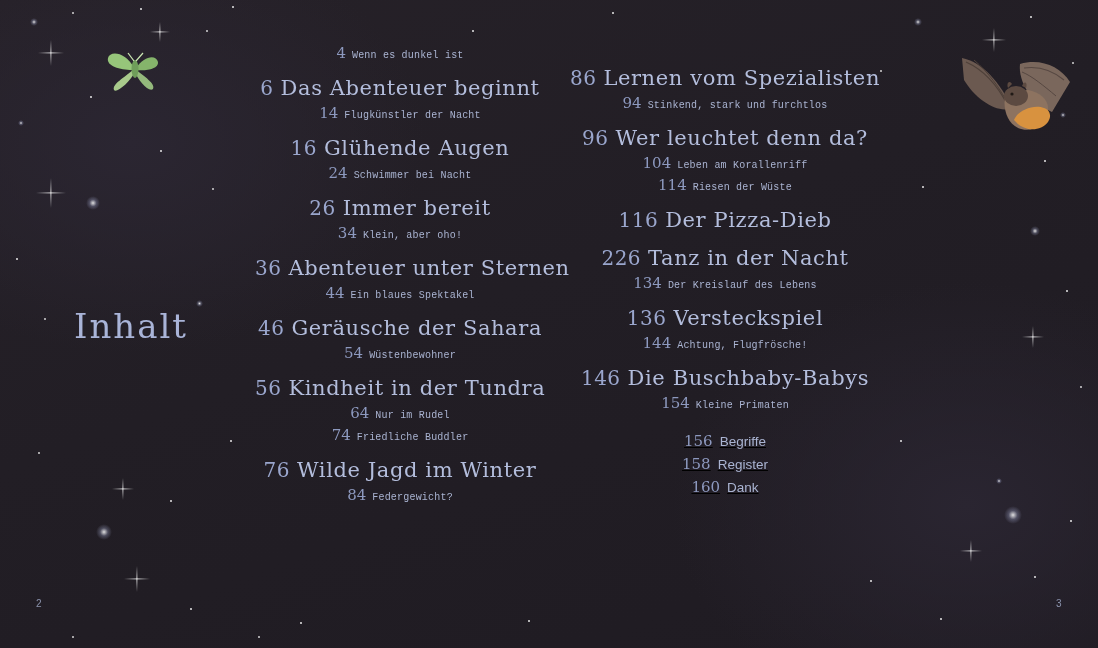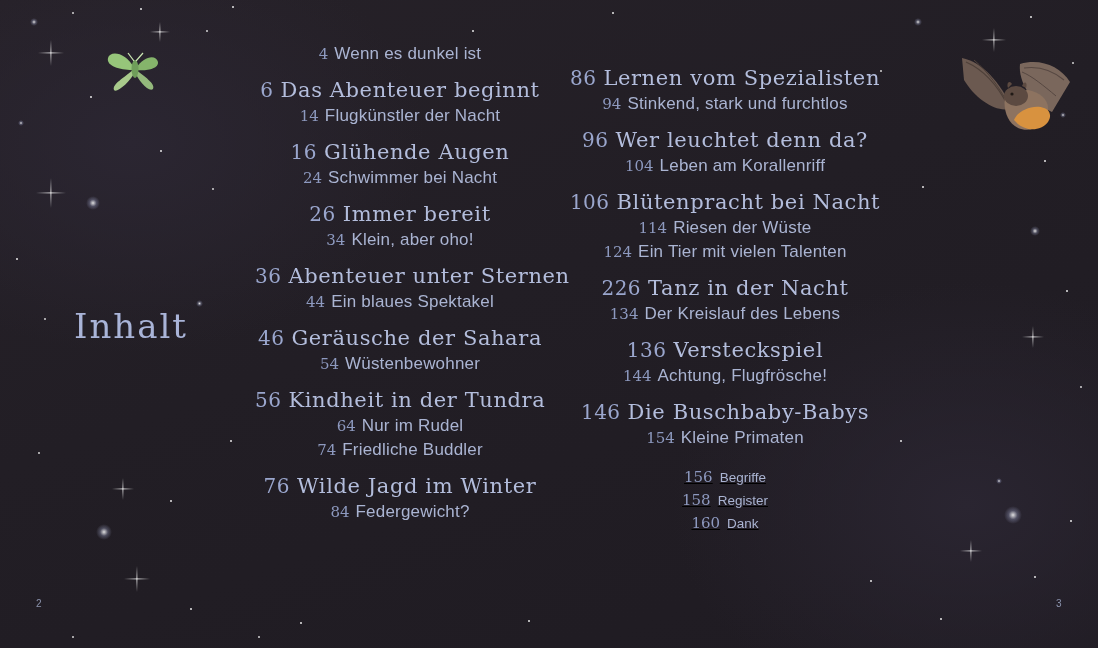--- a/index.html
+++ b/index.html
@@ -98,22 +98,22 @@
   .sub {
     margin-top: 4px;
     white-space: nowrap;
   }
   .sub .num {
     font-family: "DejaVu Serif", serif;
     font-size: 15px;
     color: #8d99bf;
   }
   .sub .label {
-    font-family: Liberation Sans, sans-serif;
-    font-size: 17px;
+    font-family: Liberation Mono, monospace;
+    font-size: 10px;
     color: #aab4d2;
     margin-left: 6px;
     letter-spacing: .2px;
   }
   .back {
     margin-top: 5px;
     white-space: nowrap;
   }
   .back .num {
     font-family: "DejaVu Serif", serif;
@@ -270,23 +270,22 @@
     </div>
   </div>
 
   <div id="right-col" class="col">
     <div id="right-inner">
       <ul class="toc-list" id="right-list">
           <li class="entry chapter"><span class="num">86</span><span class="label">Lernen vom Spezialisten</span></li>
           <li class="entry sub"><span class="num">94</span><span class="label">Stinkend, stark und furchtlos</span></li>
           <li class="entry chapter"><span class="num">96</span><span class="label">Wer leuchtet denn da?</span></li>
           <li class="entry sub"><span class="num">104</span><span class="label">Leben am Korallenriff</span></li>
-          <li class="entry chapter"><span class="num">106</span><span class="label">Blütenpracht bei Nacht</span></li>
           <li class="entry sub"><span class="num">114</span><span class="label">Riesen der Wüste</span></li>
-          <li class="entry sub"><span class="num">124</span><span class="label">Ein Tier mit vielen Talenten</span></li>
+          <li class="entry chapter"><span class="num">116</span><span class="label">Der Pizza-Dieb</span></li>
           <li class="entry chapter"><span class="num">226</span><span class="label">Tanz in der Nacht</span></li>
           <li class="entry sub"><span class="num">134</span><span class="label">Der Kreislauf des Lebens</span></li>
           <li class="entry chapter"><span class="num">136</span><span class="label">Versteckspiel</span></li>
           <li class="entry sub"><span class="num">144</span><span class="label">Achtung, Flugfrösche!</span></li>
           <li class="entry chapter"><span class="num">146</span><span class="label">Die Buschbaby-Babys</span></li>
           <li class="entry sub"><span class="num">154</span><span class="label">Kleine Primaten</span></li>
         </ul>
       <ul class="toc-list" id="back-block">
           <li class="entry back"><span class="num">156</span><span class="label">Begriffe</span></li>
           <li class="entry back"><span class="num">158</span><span class="label">Register</span></li>

